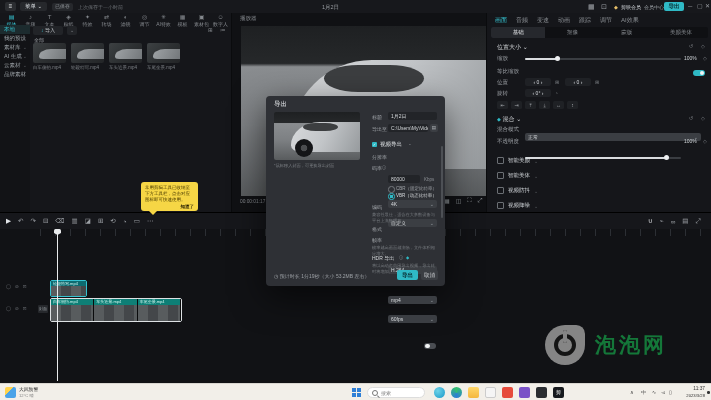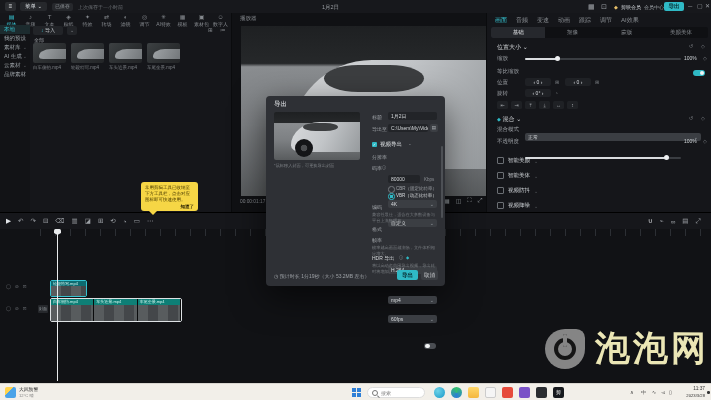--- a/index.html
+++ b/index.html
@@ -74,21 +74,21 @@
   .car::before{content:"";position:absolute;left:16%;top:5%;width:46%;height:24%;background:#3c3e40;border-radius:40%/60%;}
   .wheel{position:absolute;left:24%;bottom:6%;width:21%;aspect-ratio:1;border-radius:50%;background:radial-gradient(circle,#4b4d4f 0 26%,#141517 28% 100%);}
   
   #tooltip{background:#f6d645;border-radius:3px;z-index:40;padding:3px 4px;}
   #tooltip::after{content:"";position:absolute;left:8px;bottom:-4px;border:4px solid transparent;border-top-color:#f6d645;border-bottom:0;}
   
   #watermark{z-index:60;opacity:.92;display:flex;align-items:center;gap:10px;}
   .wm-logo{width:40px;height:40px;background:#8f8f8f;border-radius:50% 22% 50% 50%;position:relative;}
   .wm-logo::before{content:"";position:absolute;inset:9px;border:4px solid #161616;border-radius:50%;}
   .wm-logo::after{content:"";position:absolute;left:18px;top:5px;width:4px;height:13px;background:#161616;border-radius:2px;box-shadow:0 0 0 2px #8f8f8f inset;}
-  .wm-text{font-size:35px;font-weight:bold;color:#fef9c3;letter-spacing:3px;}
+  .wm-text{font-size:21px;font-weight:bold;color:#15803d;letter-spacing:3px;}
   
   #taskbar{background:#f2efe9;border-top:1px solid #d9d6d0;z-index:70;color:#333;}
   .tb-apps{display:flex;gap:6px;align-items:center;}
   .tapp{width:11px;height:11px;border-radius:2px;}
   .tapp:nth-child(1){background:radial-gradient(circle at 35% 35%,#6fd3e8,#1798c9);border-radius:50%;}
   .tapp:nth-child(2){background:conic-gradient(#35c06d,#2b7fd4,#35c06d);border-radius:50%;}
   .tapp:nth-child(3){background:linear-gradient(180deg,#ffd76a,#f4b73e);}
   .tapp:nth-child(4){background:#f5f5f5;border:1px solid #ccc;box-sizing:border-box;}
   .tapp:nth-child(5){background:#e64b3c;}
   .tapp:nth-child(6){background:#7a52c7;}

